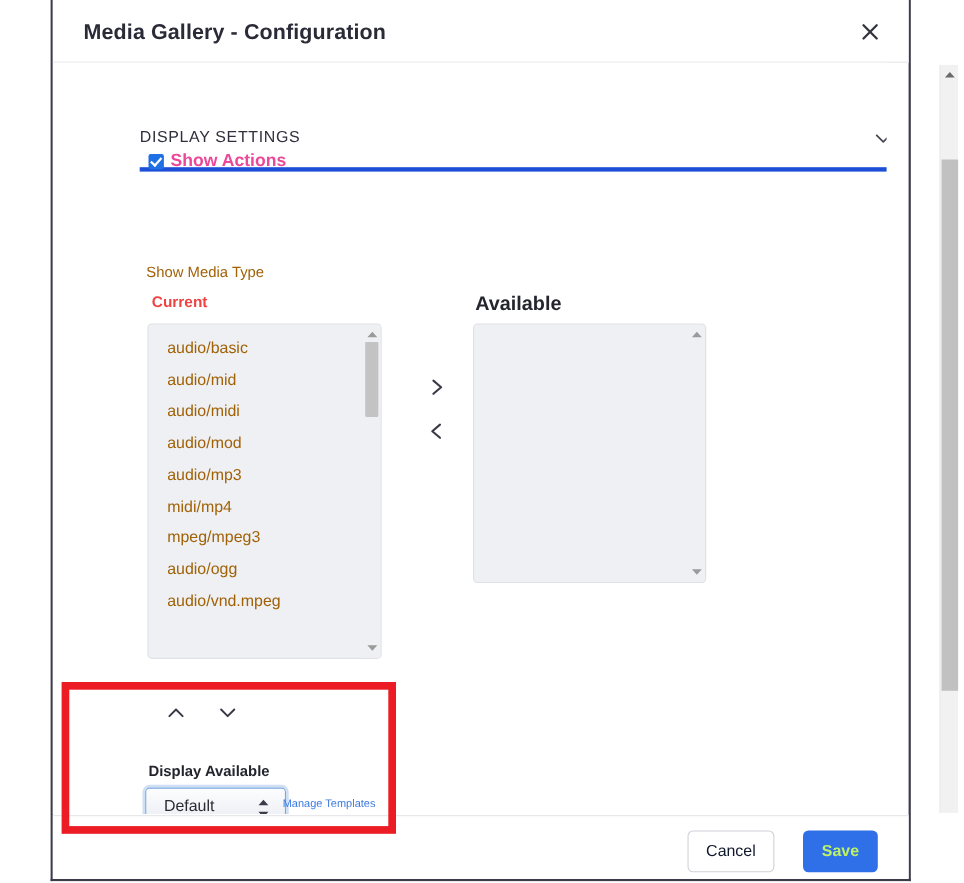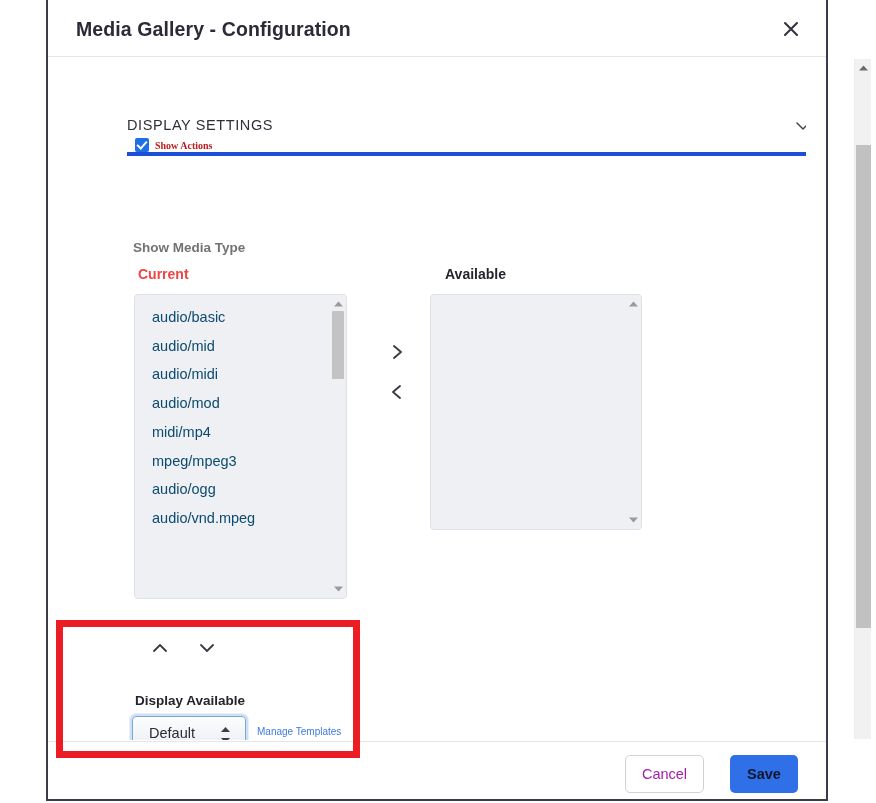--- a/index.html
+++ b/index.html
@@ -146,48 +146,46 @@
     position: absolute;
     left: 4px;
     top: 1px;
     width: 4px;
     height: 8px;
     border: solid #fff;
     border-width: 0 2px 2px 0;
     transform: rotate(42deg);
   }
   #chk-label {
-    font-size: 10px;
-    color: #b91c1c;
+    font-size: 16px;
+    color: #ec4899;
     font-weight: bold;
-    font-family: Liberation Serif, serif;
   }
 
   
   #smt-label {
     position: absolute;
     left: 85px;
     top: 183px;
     font-size: 13.5px;
-    color: #737373;
-    font-weight: bold;
+    color: #a16207;
   }
   #lbl-current {
     position: absolute;
     left: 90px;
     top: 209px;
     font-size: 14px;
     font-weight: bold;
     color: #ef4444;
   }
   #lbl-available {
     position: absolute;
-    left: 397px;
+    left: 384px;
     top: 209px;
-    font-size: 14px;
+    font-size: 18px;
     font-weight: bold;
     color: #25252f;
   }
 
   
   .listbox {
     position: absolute;
     background: #eef0f4;
     border: 1px solid #dfe1e6;
     border-radius: 4px;
@@ -208,21 +206,21 @@
   }
   .list-items {
     position: absolute;
     left: 0; top: 8px; right: 17px;
     padding: 0;
     margin: 0;
     list-style: none;
   }
   .list-items li {
     font-size: 14.5px;
-    color: #0c4a6e;
+    color: #a16207;
     line-height: 28.7px;
     padding-left: 17px;
     white-space: nowrap;
     cursor: pointer;
   }
   .lb-scroll {
     position: absolute;
     right: 0;
     top: 0;
     bottom: 0;
@@ -302,21 +300,21 @@
     top: 636px;
     font-size: 13.5px;
     font-weight: bold;
     color: #24242e;
     z-index: 21;
   }
   #dt-select {
     position: absolute;
     left: 84px;
     top: 659px;
-    width: 114px;
+    width: 128px;
     height: 35px;
     box-sizing: border-box;
     border: 1px solid #7aa7dd;
     border-radius: 4px;
     background: linear-gradient(#fdfdfe, #e9ecf2);
     box-shadow: 0 0 0 2.5px #cfe0f5;
     cursor: pointer;
     z-index: 21;
   }
   #dt-select-value {
@@ -355,35 +353,35 @@
   }
   #cancel-btn {
     position: absolute;
     right: 122px;
     top: 13px;
     width: 79px;
     height: 38px;
     border: 1px solid #cfd2d8;
     border-radius: 5px;
     background: #fff;
-    color: #a21caf;
+    color: #0f172a;
     font-size: 14.5px;
     font-family: "Liberation Sans", sans-serif;
     cursor: pointer;
   }
   #save-btn {
     position: absolute;
     right: 28px;
     top: 13px;
     width: 68px;
     height: 38px;
     border: none;
     border-radius: 5px;
     background: #2f6fe8;
-    color: #0f172a;
+    color: #bef264;
     font-size: 14.5px;
     font-weight: bold;
     font-family: "Liberation Sans", sans-serif;
     cursor: pointer;
   }
 </style>
 </head>
 <body>
 
 <div id="dialog">
@@ -416,20 +414,21 @@
     <div id="smt-label">Show Media Type</div>
     <div id="lbl-current">Current</div>
     <div id="lbl-available">Available</div>
 
     <div class="listbox" id="list-current">
       <ul class="list-items" id="current-items">
           <li>audio/basic</li>
           <li>audio/mid</li>
           <li>audio/midi</li>
           <li>audio/mod</li>
+          <li>audio/mp3</li>
           <li>midi/mp4</li>
           <li>mpeg/mpeg3</li>
           <li>audio/ogg</li>
           <li>audio/vnd.mpeg</li>
         </ul>
       <div class="lb-scroll">
         <div class="lb-arrow up">
           <svg width="11" height="8" viewBox="0 0 11 8">
               <path d="M5.5 1.5 L10 6.5 L1 6.5 Z" fill="#9a9a9a"></path>
             </svg>

